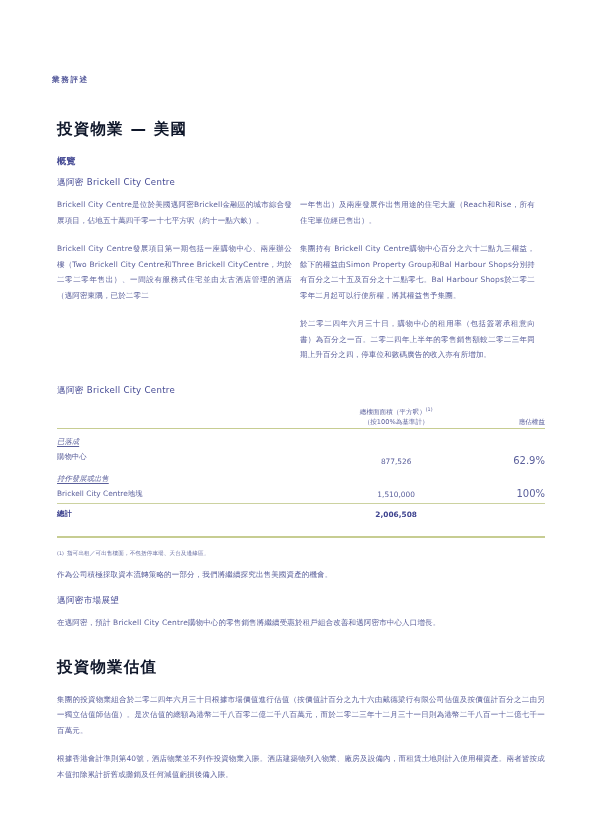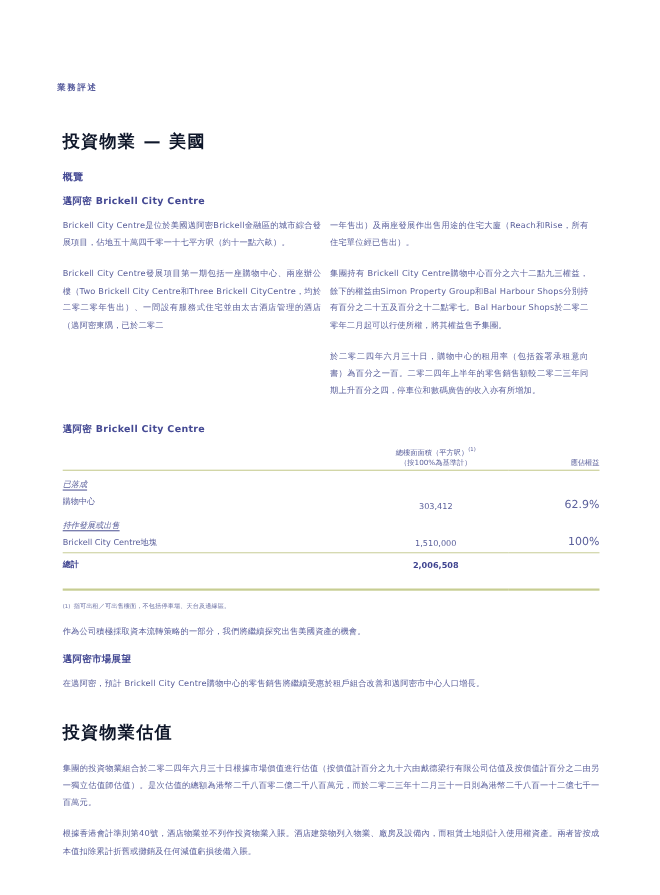--- a/index.html
+++ b/index.html
@@ -55,21 +55,21 @@
   h2.sub-title {
     font-size: 9px;
     font-weight: 700;
     color: #454a94;
     letter-spacing: 0.6px;
     margin: 0 0 9px 0;
   }
 
   h3.item-title {
     font-size: 8.6px;
-    font-weight: 700;
+    font-weight: 400;
     color: #454a94;
     letter-spacing: 0.3px;
     margin: 0 0 8px 0;
   }
 
   
   .two-col {
     display: flex;
     gap: 8px;
   }
@@ -240,21 +240,21 @@
           </tr>
         </thead>
         <tbody>
           <tr class="group">
             <td class="label">已落成</td>
             <td class="num"></td>
             <td class="num2"></td>
           </tr>
           <tr class="data-row">
             <td class="label">購物中心</td>
-            <td class="num">303,412</td>
+            <td class="num">877,526</td>
             <td class="num2">62.9%</td>
           </tr>
           <tr class="group">
             <td class="label">持作發展或出售</td>
             <td class="num"></td>
             <td class="num2"></td>
           </tr>
           <tr class="data-row lastdata">
             <td class="label">Brickell City Centre地塊</td>
             <td class="num">1,510,000</td>

